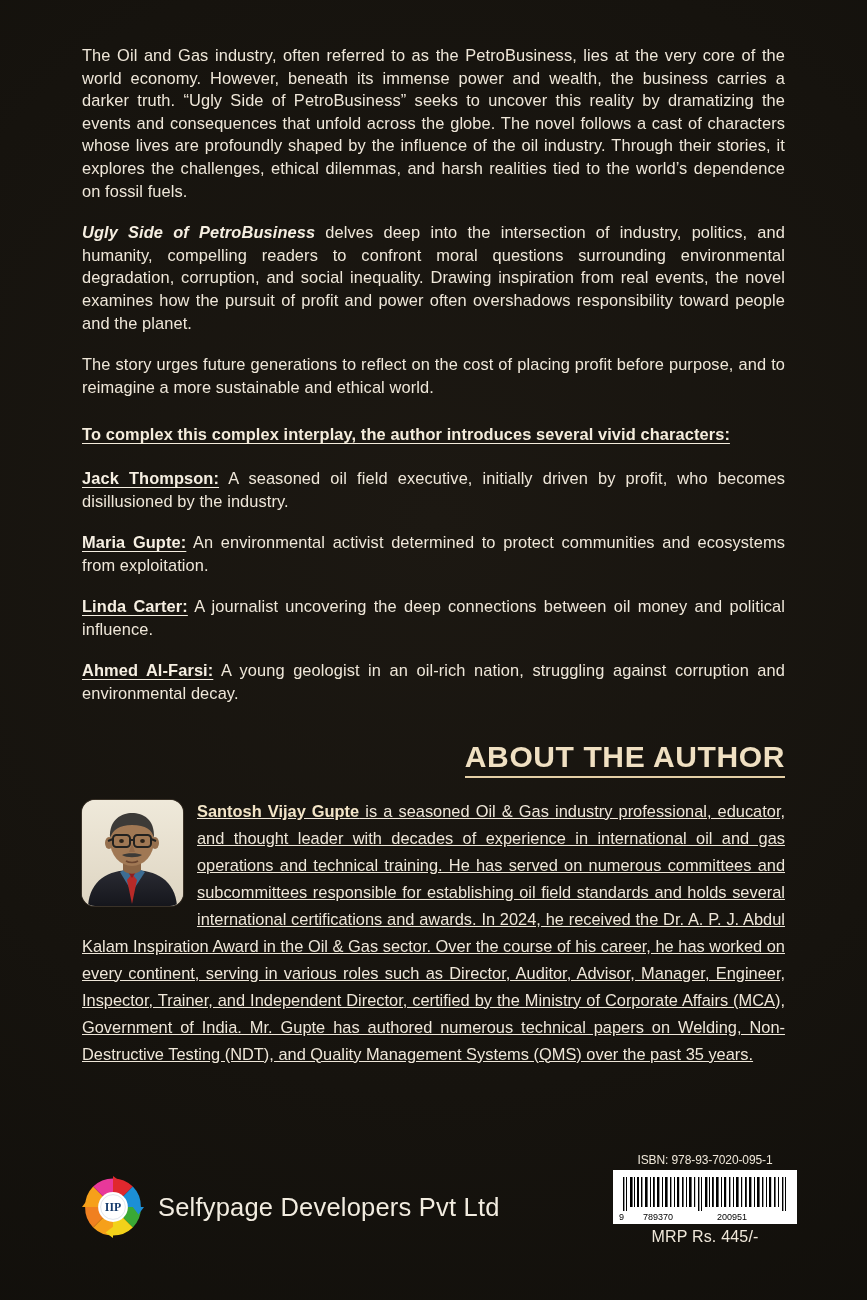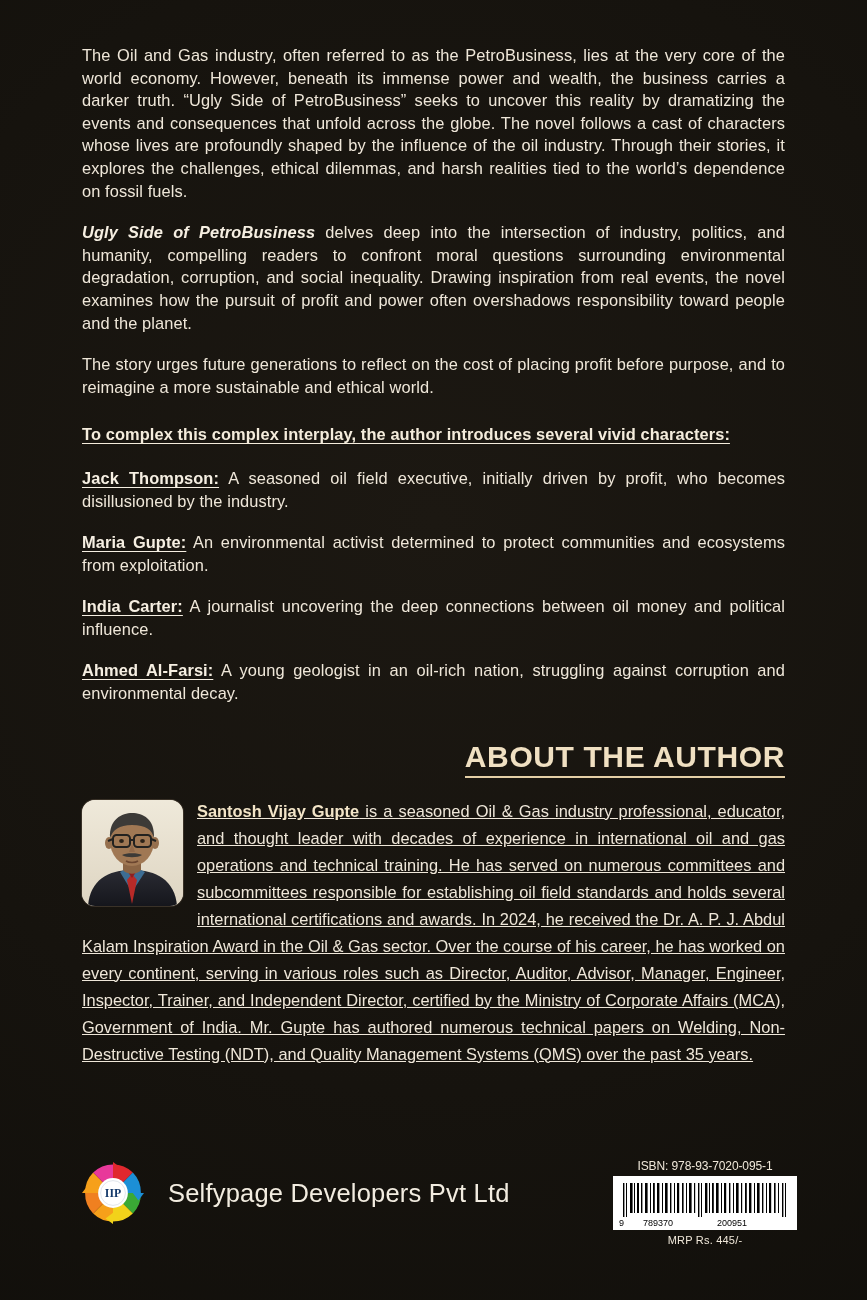--- a/index.html
+++ b/index.html
@@ -118,24 +118,24 @@
     position: absolute;
     left: 82px;
     right: 70px;
     bottom: 48px;
     height: 96px;
   }
 
   .publisher {
     position: absolute;
     left: 0;
-    bottom: 28px;
+    bottom: 14px;
     display: flex;
     align-items: center;
-    gap: 24px;
+    gap: 14px;
   }
   .publisher-logo { width: 62px; height: 62px; display: block; }
   .publisher-name {
     color: #f2ece0;
     font-size: 25.5px;
     letter-spacing: 0.2px;
     white-space: nowrap;
   }
 
   .isbn-block {
@@ -154,21 +154,21 @@
   }
   .barcode-box {
     background: #ffffff;
     padding: 5px 6px 1px 6px;
     box-sizing: border-box;
     width: 184px;
   }
   .barcode-box svg { display: block; width: 100%; height: 48px; }
   .mrp-text {
     color: #f0e8da;
-    font-size: 11px;
+    font-size: 16px;
     margin-top: 4px;
     letter-spacing: 0.2px;
   }
 </style>
 </head>
 <body>
 
 <div class="cover">
 
   <div class="content">
@@ -178,21 +178,21 @@
     <p class="blurb"><span class="title-italic">Ugly Side of PetroBusiness</span><span> delves deep into the intersection of industry, politics, and humanity, compelling readers to confront moral questions surrounding environmental degradation, corruption, and social inequality. Drawing inspiration from real events, the novel examines how the pursuit of profit and power often overshadows responsibility toward people and the planet.</span></p>
 
     <p class="blurb">The story urges future generations to reflect on the cost of placing profit before purpose, and to reimagine a more sustainable and ethical world.</p>
 
     <p class="section-lead">To complex this complex interplay, the author introduces several vivid characters:</p>
 
     <p class="blurb character"><span class="char-name">Jack Thompson:</span><span> A seasoned oil field executive, initially driven by profit, who becomes disillusioned by the industry.</span></p>
 
     <p class="blurb character"><span class="char-name">Maria Gupte:</span><span> An environmental activist determined to protect communities and ecosystems from exploitation.</span></p>
 
-    <p class="blurb character"><span class="char-name">India Carter:</span><span> A journalist uncovering the deep connections between oil money and political influence.</span></p>
+    <p class="blurb character"><span class="char-name">Linda Carter:</span><span> A journalist uncovering the deep connections between oil money and political influence.</span></p>
 
     <p class="blurb character"><span class="char-name">Ahmed Al-Farsi:</span><span> A young geologist in an oil-rich nation, struggling against corruption and environmental decay.</span></p>
 
     <div class="about-heading"><span class="u">ABOUT THE AUTHOR</span></div>
 
     <div class="author-block">
       <div class="author-photo">
         <svg viewBox="0 0 101 106" preserveAspectRatio="xMidYMid slice">
           <defs>
             <linearGradient id="bgp" x1="0" y1="0" x2="0" y2="1">

